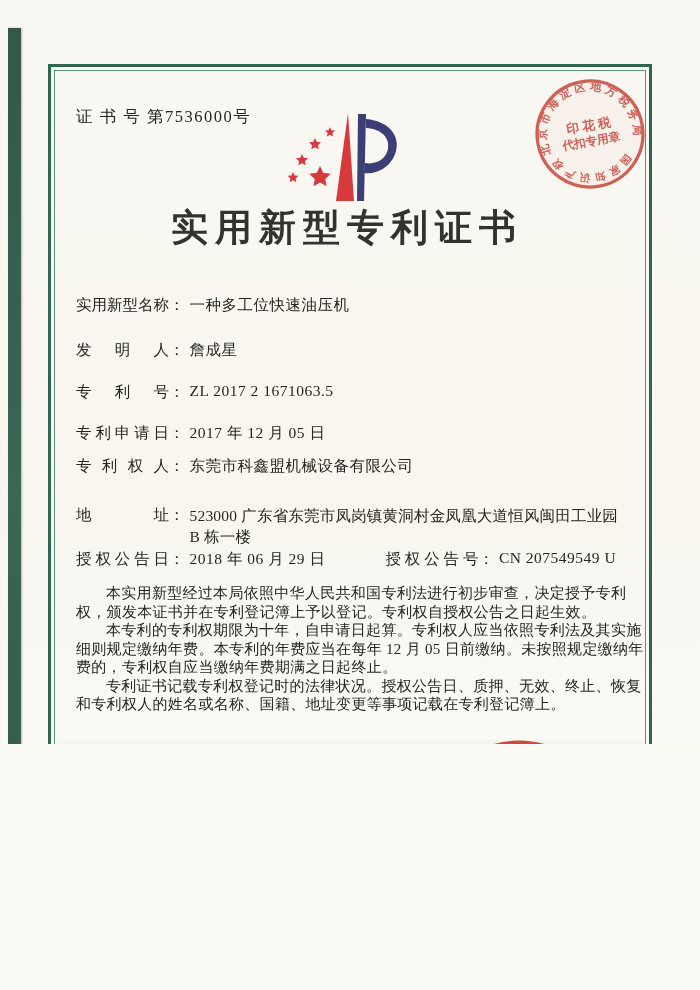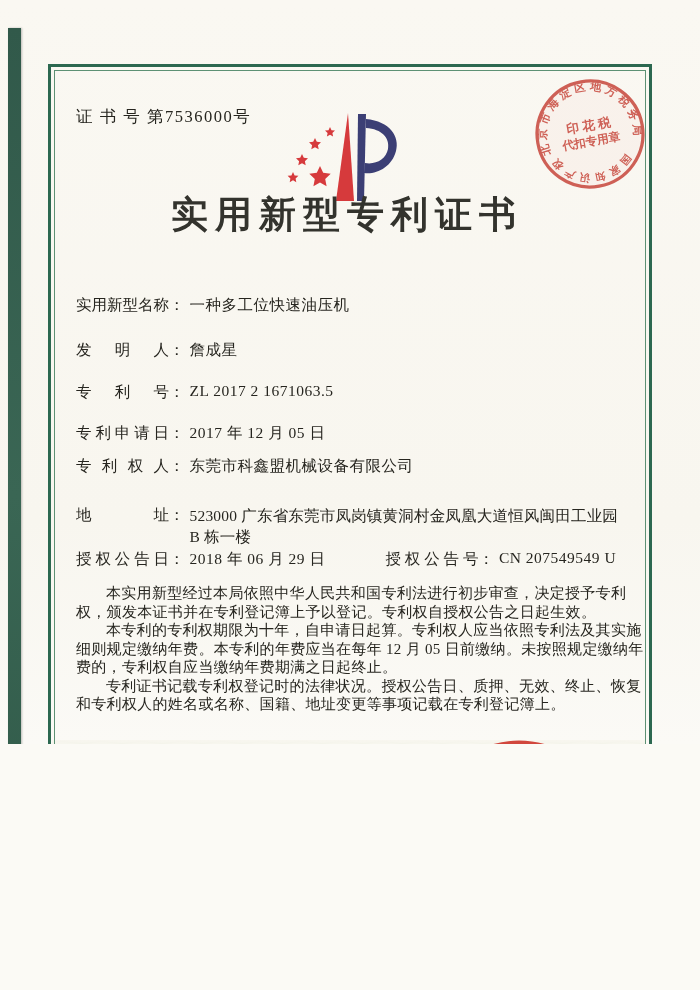--- a/index.html
+++ b/index.html
@@ -2,21 +2,21 @@
 <html><head>
 <meta charset="utf-8">
 <style>
   html,body{margin:0;padding:0;}
   body{width:700px;height:990px;background:#fbfaf5;font-family:"Liberation Serif","DejaVu Serif",serif;}
   .page{position:relative;width:700px;height:744px;background:linear-gradient(180deg,#faf8f2 0%,#f8f6ef 70%,#fbfaf6 100%);overflow:hidden;}
   .left-band{position:absolute;left:8px;top:28px;width:13px;height:934px;background:linear-gradient(180deg,#31594a,#3a6654 50%,#2f5847);box-shadow:1px 0 2px rgba(0,0,0,.25);}
   .frame{position:absolute;left:48px;top:64px;width:598px;height:872px;border:3px solid #2c6850;}
   .frame-inner{position:absolute;left:3px;top:3px;right:3px;bottom:3px;border:1px solid #5d9174;}
   .cert-no{position:absolute;left:76px;top:106px;font-size:16.5px;letter-spacing:1.5px;color:#26251f;}
-  .title{position:absolute;left:48px;top:190px;width:598px;text-align:center;font-size:37px;font-weight:600;letter-spacing:7px;color:#33332d;}
+  .title{position:absolute;left:48px;top:203px;width:598px;text-align:center;font-size:37px;font-weight:600;letter-spacing:7px;color:#33332d;}
   .row{position:absolute;left:76px;font-size:15.5px;color:#26251f;white-space:nowrap;}
   .lbl{display:inline-block;width:93px;text-align:justify;text-align-last:justify;vertical-align:top;}
   .colon{display:inline-block;margin-right:5px;vertical-align:top;}
   .val{display:inline-block;letter-spacing:.5px;vertical-align:top;}
   .val-fixed{width:192px;}
   .addr-val{white-space:normal;width:436px;line-height:21px;letter-spacing:.2px;}
   .body-text{position:absolute;left:76px;top:584px;width:568px;font-size:15px;line-height:18.5px;color:#26251f;letter-spacing:.3px;}
   .body-text p{margin:0;text-indent:2em;}
   .green-zone{position:absolute;left:52px;top:740px;width:594px;height:193px;overflow:hidden;}
   .barcode{position:absolute;left:93px;top:753px;width:182px;height:18px;

